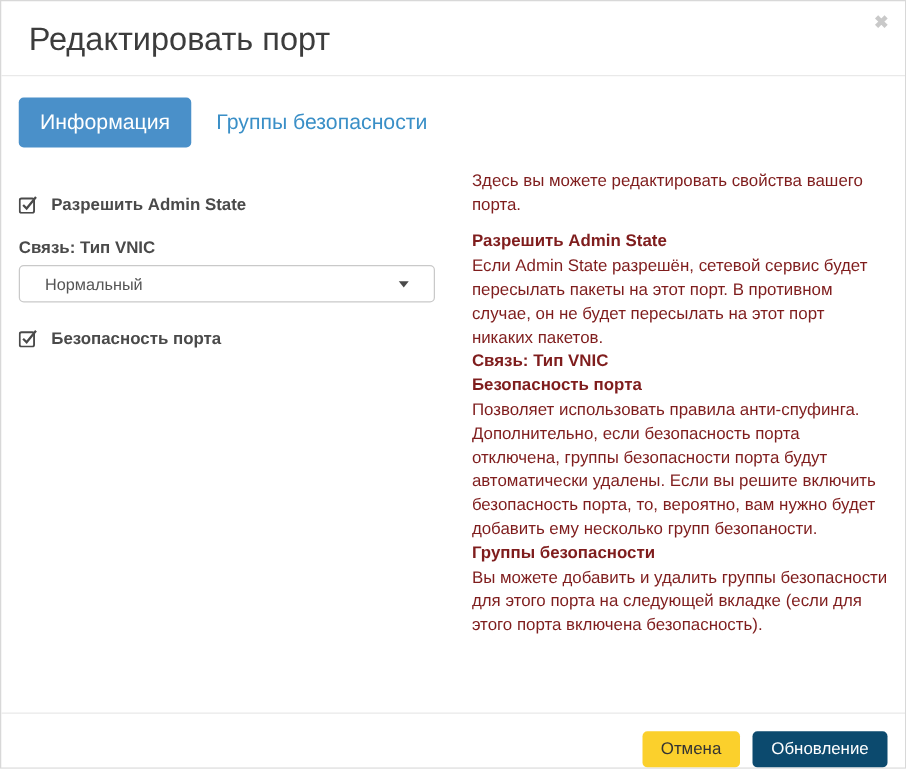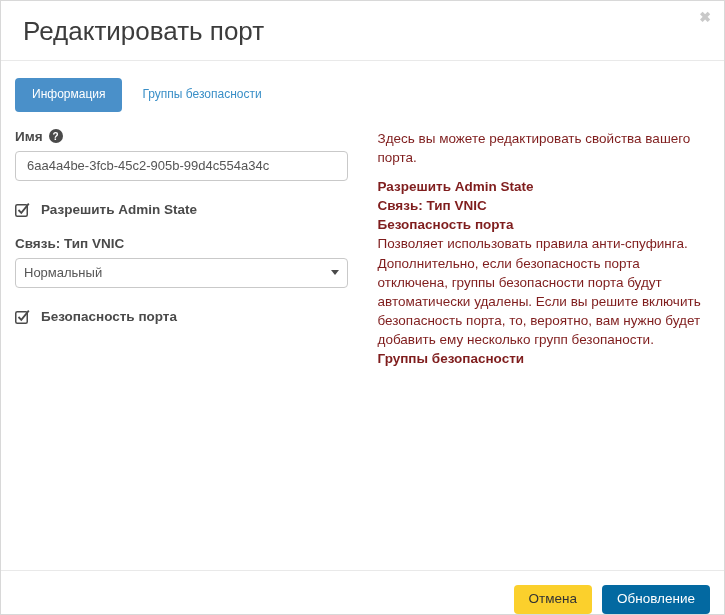--- a/index.html
+++ b/index.html
@@ -18,21 +18,21 @@
   .modal-header { position:relative; padding:15px 22px 13px; border-bottom:1px solid #e9e9e9; flex:0 0 auto; }
   .modal-title { font-size:26px; font-weight:400; color:#3c3c3c; }
   .close-btn {
     position:absolute; top:9px; right:13px;
     color:#c9c9c9; font-size:14px; font-weight:bold; line-height:1;
     cursor:pointer; user-select:none;
   }
   
   .modal-body { flex:1 1 auto; padding:17px 14px 0; overflow:hidden; }
   .tabs { display:flex; align-items:center; margin-bottom:17px; }
-  .tab { font-size:12px; padding:9px 17px; border-radius:4px; line-height:1.3; cursor:pointer; }
+  .tab { font-size:17px; padding:9px 17px; border-radius:4px; line-height:1.3; cursor:pointer; }
   .tab.active { background:#4a90c9; color:#ffffff; }
   .tab.inactive { color:#3a8fc7; margin-left:3px; }
   .columns { display:flex; gap:30px; }
   .col { flex:1 1 0; min-width:0; }
   
   .form-label { display:flex; align-items:center; gap:6px; font-size:13.5px; font-weight:bold; color:#4a4a4a; }
   .help-icon {
     width:14px; height:14px; border-radius:50%;
     background:#4a4a4a; color:#fff;
     font-size:10px; font-weight:bold;
@@ -48,21 +48,21 @@
     outline:none; background:#fff;
   }
   .checkbox-row { margin-top:21px; display:flex; align-items:center; gap:11px; }
   .checkbox-row .cb-label { font-size:13.5px; font-weight:bold; color:#4a4a4a; }
   .checkbox-icon { display:inline-flex; cursor:pointer; }
   .group { margin-top:19px; }
   .select-box {
     margin-top:7px; height:30px;
     border:1px solid #c9c9c9; border-radius:4px;
     display:flex; align-items:center; justify-content:space-between;
-    padding:0 8px;
+    padding:0 20px;
     font-size:13px; color:#555;
     cursor:pointer; background:#fff;
   }
   .caret-down {
     width:0; height:0;
     border-left:4px solid transparent;
     border-right:4px solid transparent;
     border-top:5px solid #4a4a4a;
   }
   
@@ -79,21 +79,21 @@
     display:flex; justify-content:flex-end; gap:10px;
   }
   .btn {
     border:none; border-radius:4px;
     padding:7px 15px;
     font-size:13.5px; line-height:1.1;
     font-family:"Liberation Sans", sans-serif;
     cursor:pointer; height:29px;
   }
   .btn-cancel { background:#fbd02c; color:#333; }
-  .btn-submit { background:#0369a1; color:#fff; }
+  .btn-submit { background:#0c4a6e; color:#fff; }
 </style>
 </head>
 <body>
 
 <div class="modal">
 
   <div class="modal-header">
     <span class="modal-title">Редактировать порт</span>
     <span class="close-btn">✖</span>
   </div>
@@ -102,27 +102,20 @@
 
     <div class="tabs">
       <span class="tab active">Информация</span>
       <span class="tab inactive">Группы безопасности</span>
     </div>
 
     <div class="columns">
 
       <div class="col">
 
-        <div>
-          <label class="form-label">
-            <span>Имя</span>
-            <span class="help-icon">?</span>
-          </label>
-          <input class="text-input" type="text" value="6aa4a4be-3fcb-45c2-905b-99d4c554a34c" style="">
-        </div>
 
         <div class="checkbox-row">
           <span class="checkbox-icon">
             <svg width="15" height="15" viewBox="0 0 15 15">
               <rect x="0.75" y="2.75" width="11.5" height="11.5" rx="1.5" fill="none" stroke="#4a4a4a" stroke-width="1.5"></rect>
               <path d="M3.5 8 L6.3 10.8 L13.8 1.6" fill="none" stroke="#4a4a4a" stroke-width="1.8"></path>
             </svg>
           </span>
           <span class="cb-label">Разрешить Admin State</span>
         </div>
@@ -144,24 +137,26 @@
           </span>
           <span class="cb-label">Безопасность порта</span>
         </div>
 
       </div>
 
       <div class="col help-col">
         <p class="intro">Здесь вы можете редактировать свойства вашего порта.</p>
         <dl>
           <dt>Разрешить Admin State</dt>
+          <dd>Если Admin State разрешён, сетевой сервис будет пересылать пакеты на этот порт. В противном случае, он не будет пересылать на этот порт никаких пакетов.</dd>
           <dt>Связь: Тип VNIC</dt>
           <dt>Безопасность порта</dt>
           <dd>Позволяет использовать правила анти-спуфинга. Дополнительно, если безопасность порта отключена, группы безопасности порта будут автоматически удалены. Если вы решите включить безопасность порта, то, вероятно, вам нужно будет добавить ему несколько групп безопаности.</dd>
           <dt>Группы безопасности</dt>
+          <dd>Вы можете добавить и удалить группы безопасности для этого порта на следующей вкладке (если для этого порта включена безопасность).</dd>
         </dl>
       </div>
 
     </div>
   </div>
 
   <div class="modal-footer">
     <button class="btn btn-cancel">Отмена</button>
     <button class="btn btn-submit">Обновление</button>
   </div>

